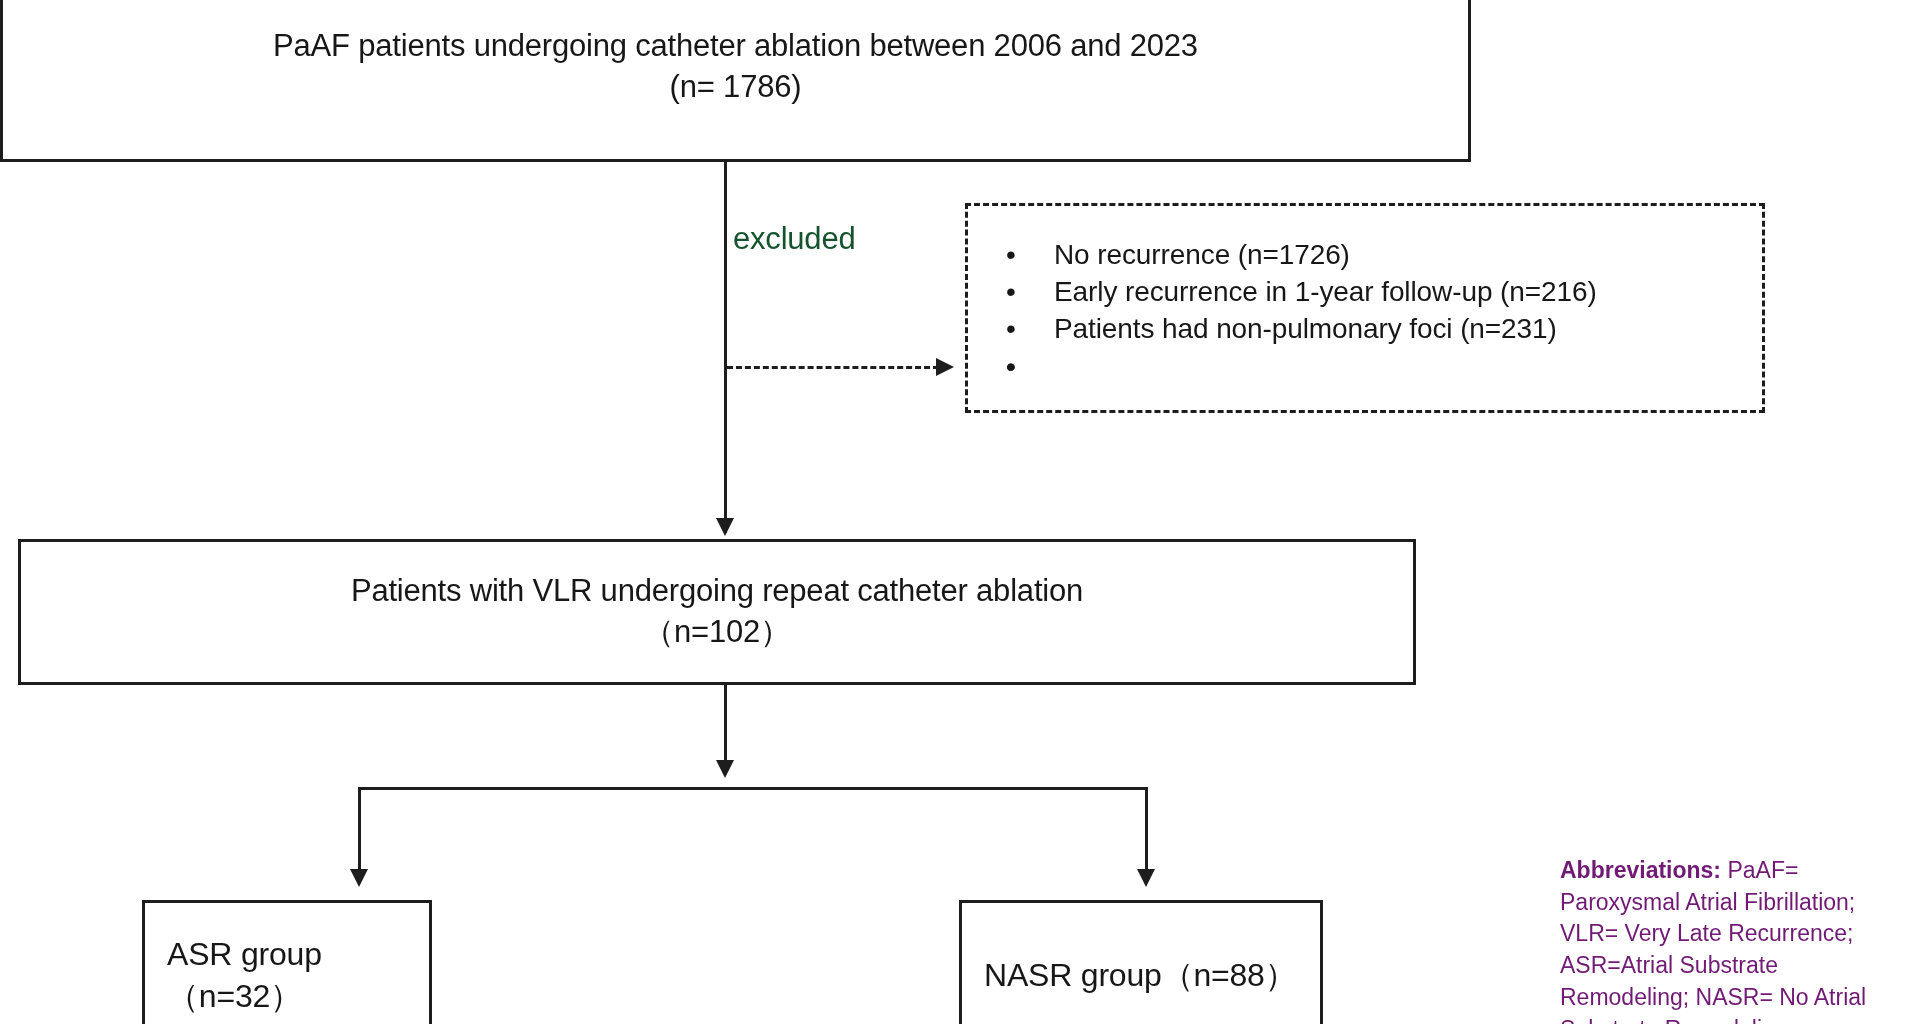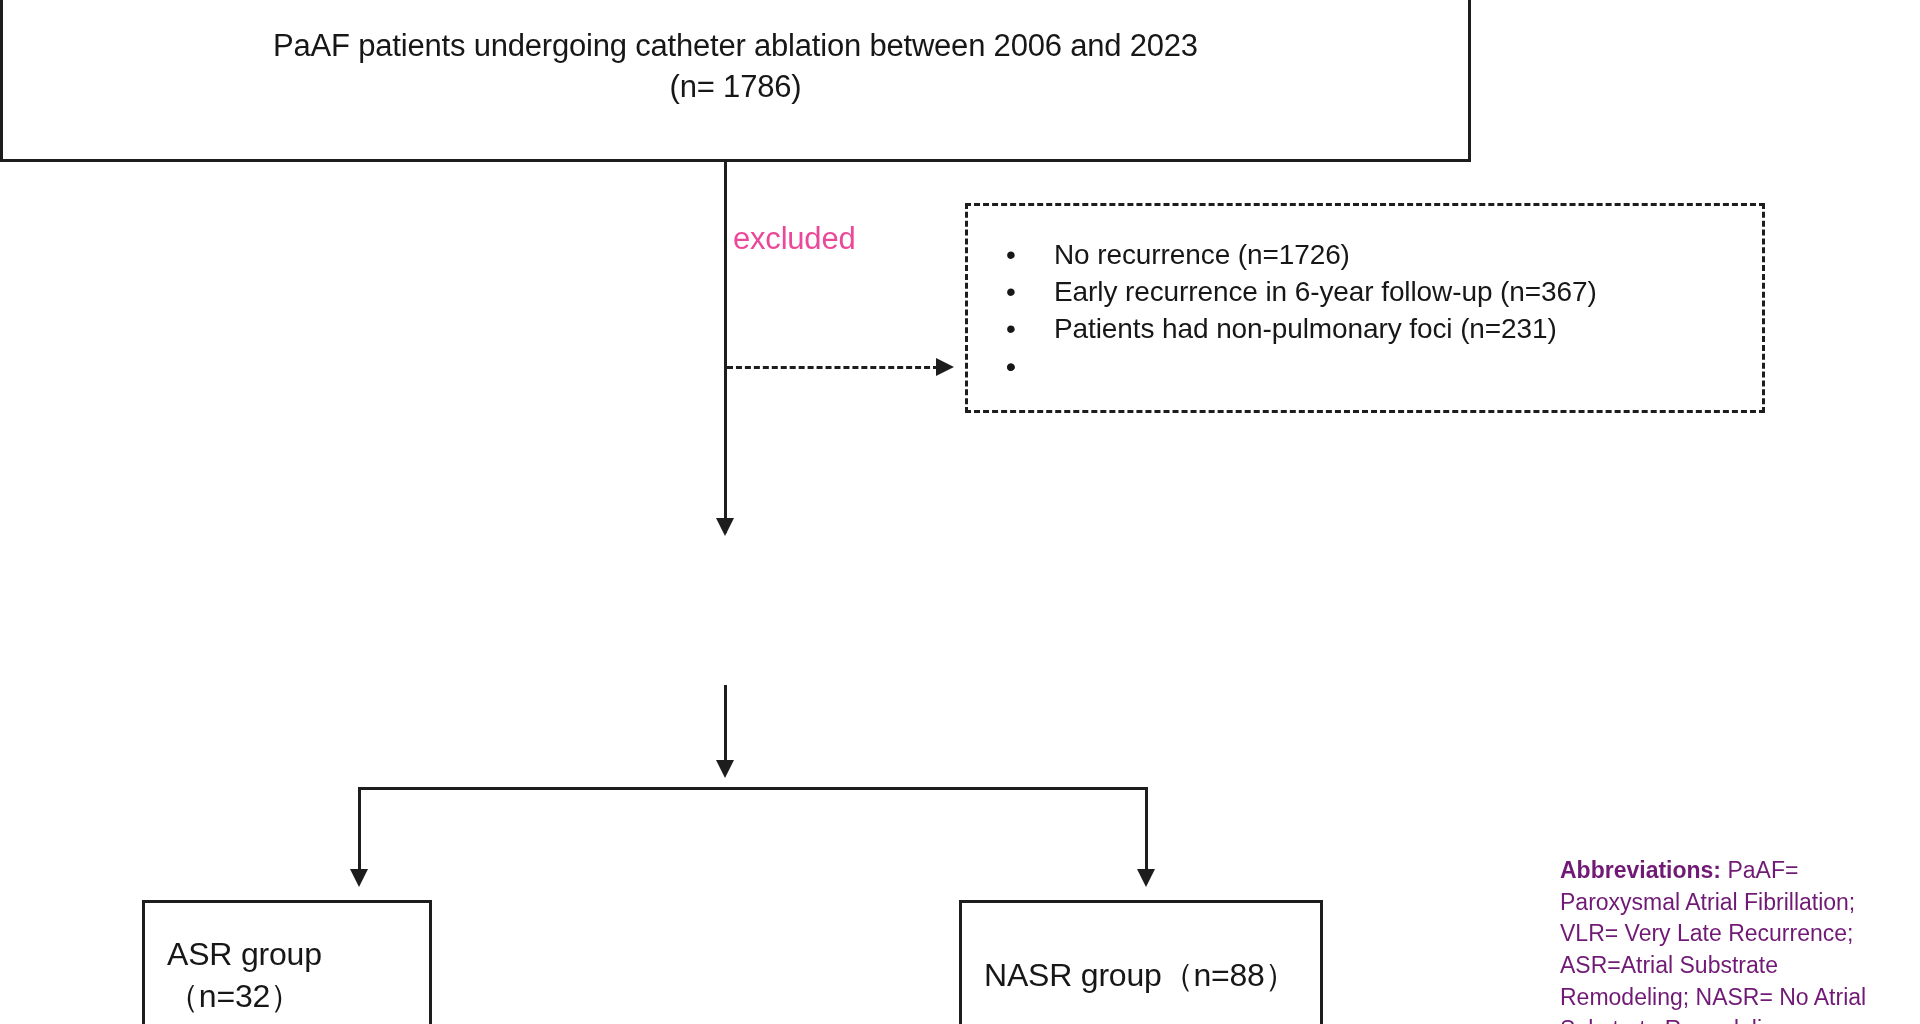--- a/index.html
+++ b/index.html
@@ -154,21 +154,21 @@
   #conn-left-arrow    { left: 350px; top: 869px; }
   #conn-right-vert    { left: 1145px; top: 787px; height: 90px; }
   #conn-right-arrow   { left: 1137px; top: 869px; }
 
   
   #excluded-label {
     position: absolute;
     left: 733px;
     top: 221px;
     font-size: 31px;
-    color: #ec4899;
+    color: #14532d;
     letter-spacing: -0.2px;
   }
 
   
   #abbrev {
     position: absolute;
     left: 1560px;
     top: 855px;
     width: 348px;
     font-family: Liberation Sans, sans-serif;
@@ -199,35 +199,39 @@
   <div class="arrowhead-right" id="conn-excl-arrow"></div>
 
   <div id="excl-box">
     <ul id="excl-list">
       <li>
         <span class="bullet">•</span>
         <span>No recurrence (n=1726)</span>
       </li>
       <li>
         <span class="bullet">•</span>
-        <span>Early recurrence in 6-year follow-up (n=367)</span>
+        <span>Early recurrence in 1-year follow-up (n=216)</span>
       </li>
       <li>
         <span class="bullet">•</span>
         <span>Patients had non-pulmonary foci (n=231)</span>
       </li>
       <li>
         <span class="bullet">•</span>
       </li>
       <li>
         <span class="bullet">•</span>
       </li>
     </ul>
   </div>
 
+  <div class="box" id="mid-box">
+    <div class="box-text">Patients with VLR undergoing repeat catheter ablation
+（n=102）</div>
+  </div>
 
   <div class="vline" id="conn-mid-vert"></div>
   <div class="arrowhead-down" id="conn-mid-arrow"></div>
 
   <div class="hline" id="conn-split-hline"></div>
   <div class="vline" id="conn-left-vert"></div>
   <div class="arrowhead-down" id="conn-left-arrow"></div>
   <div class="vline" id="conn-right-vert"></div>
   <div class="arrowhead-down" id="conn-right-arrow"></div>
 

